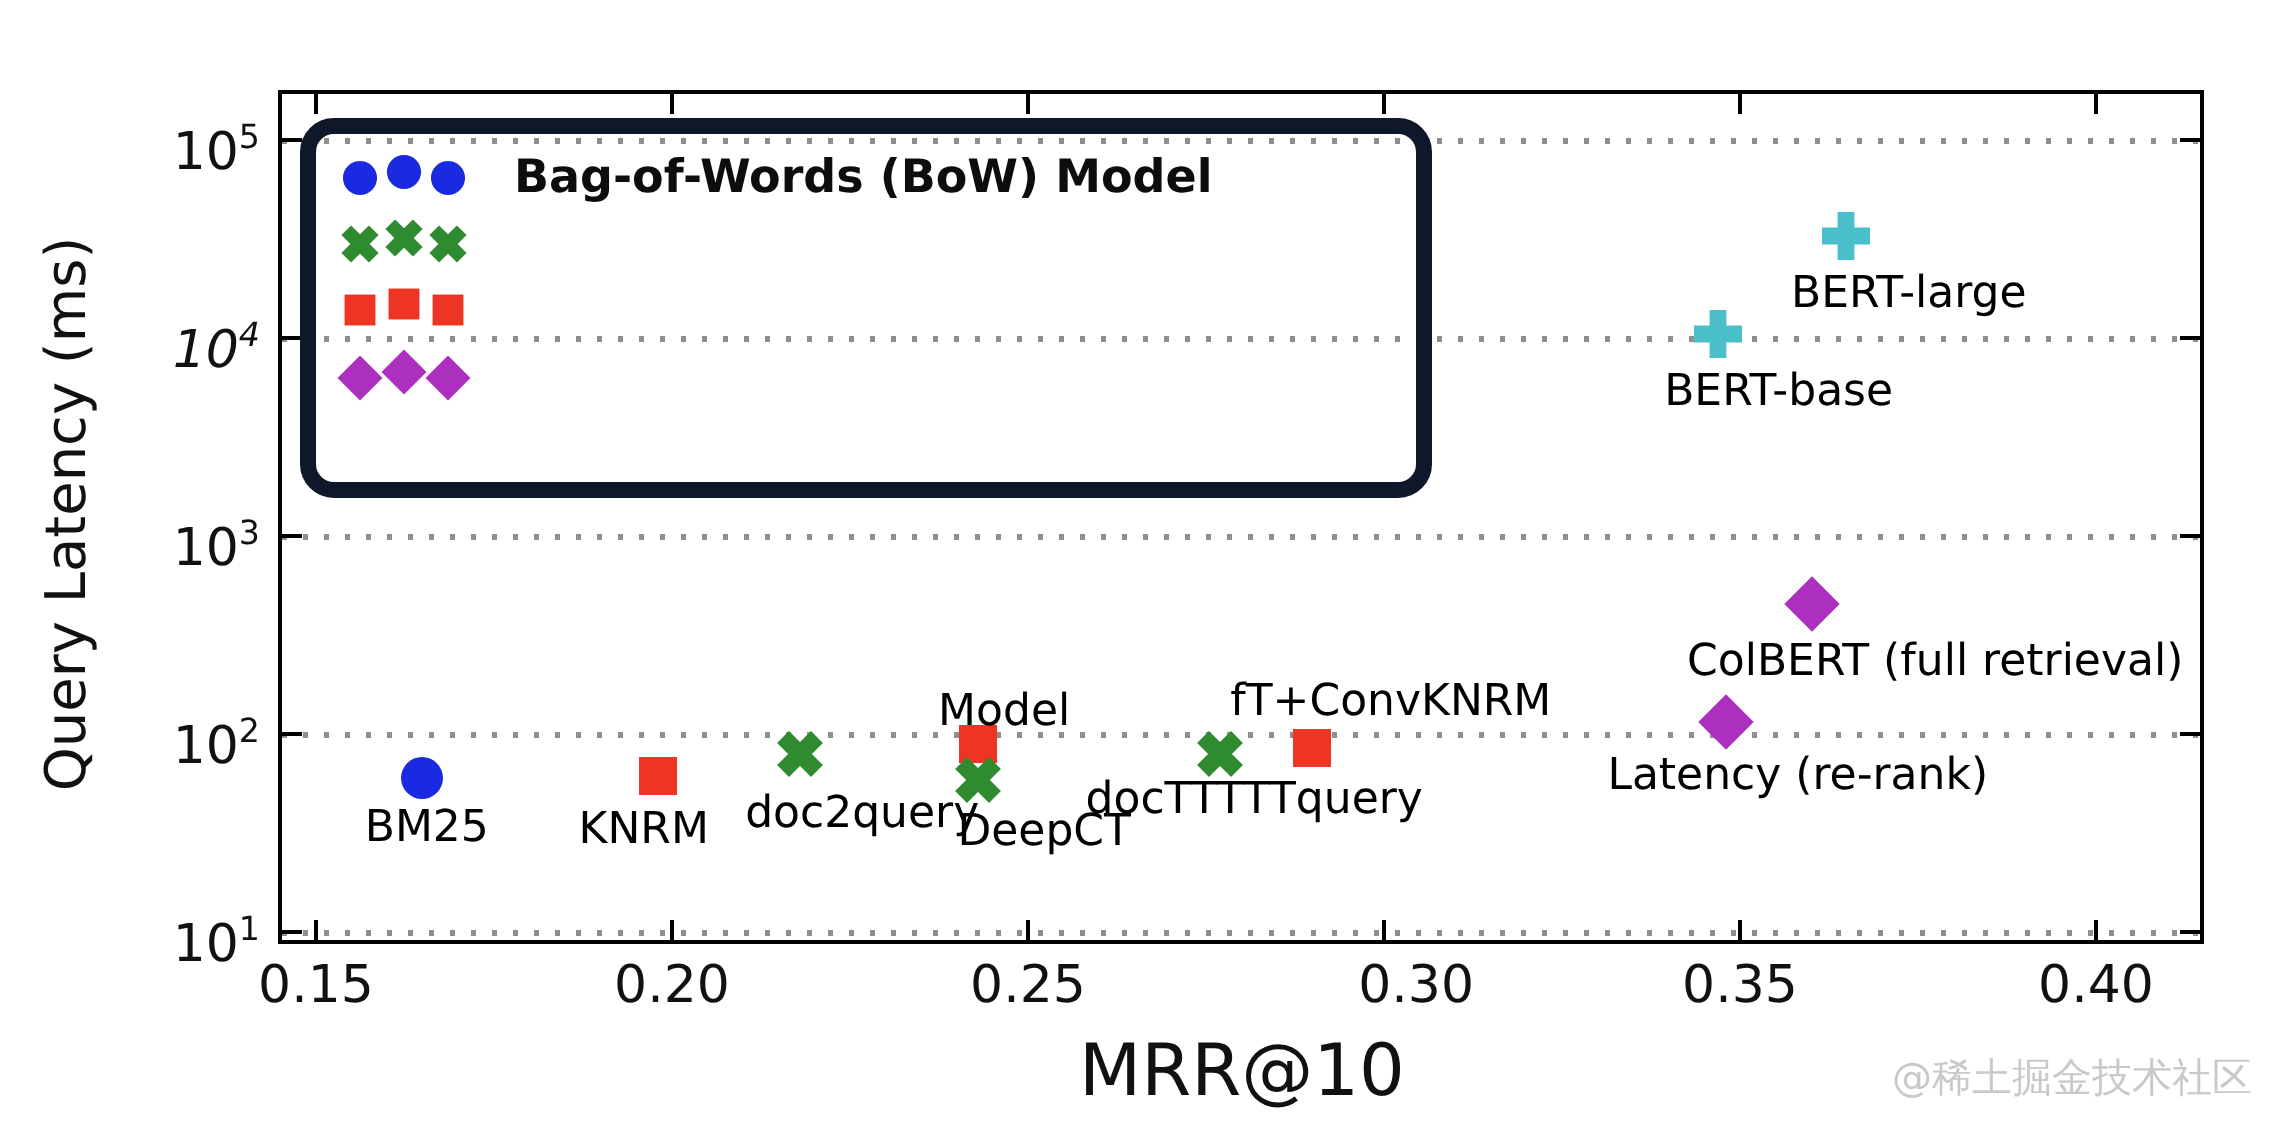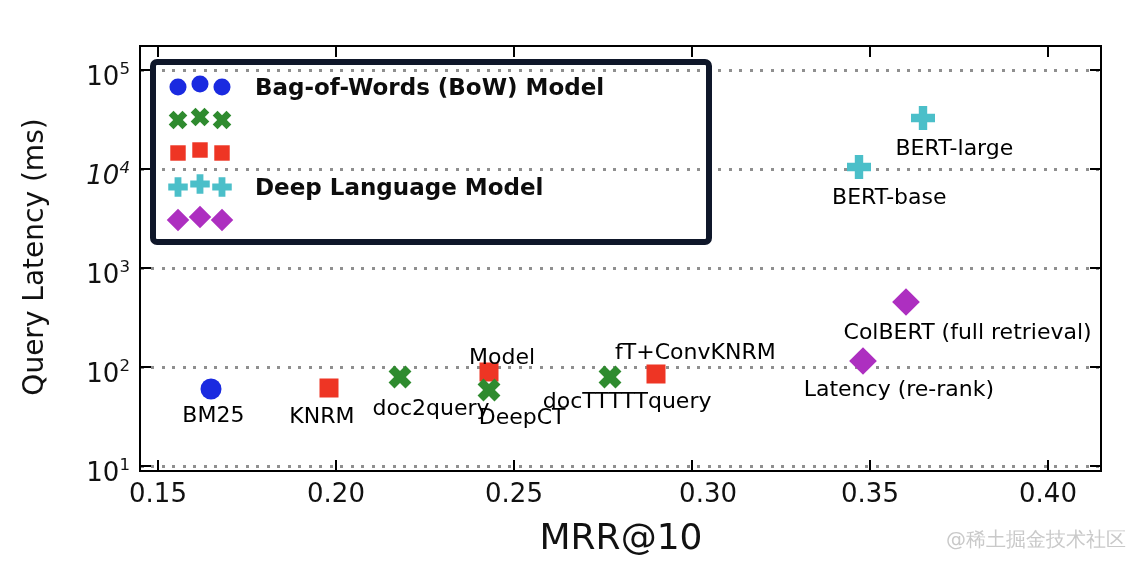--- a/index.html
+++ b/index.html
@@ -36,21 +36,21 @@
     position:absolute;left:621px;top:536px;transform:translate(-50%,-50%);
     font-size:36px;white-space:nowrap;z-index:3;
   }
   .pt-marker{position:absolute;width:32px;height:32px;margin:-16px 0 0 -16px;z-index:5;}
   .pt-label{
     position:absolute;transform:translate(-50%,-50%);font-size:22px;color:#000;
     white-space:nowrap;z-index:6;
   }
   #legend{
     position:absolute;left:150px;top:59px;width:541px;height:169px;
-    border:6px solid #0f172a;border-radius:7px;background:transparent;z-index:7;
+    border:8px solid #0f172a;border-radius:17px;background:transparent;z-index:7;
     padding:5px 0 0 9px;box-sizing:content-box;
   }
   .lg-row{display:flex;align-items:center;height:33.4px;}
   .lg-markers{display:flex;align-items:center;width:66px;flex:0 0 66px;}
   .lg-markers svg{width:26px;height:26px;margin-right:-4px;}
   .lg-markers svg:nth-child(2){transform:translateY(-3px);}
   .lg-label{margin-left:24px;font-size:23px;font-weight:bold;color:#0d0d0d;white-space:nowrap;}
   #watermark{
     position:absolute;left:1036px;top:539px;transform:translate(-50%,-50%);
     font-size:20px;color:#c9c9c9;white-space:nowrap;z-index:8;
@@ -188,34 +188,20 @@
             <rect x="-9.5" y="-9.5" width="19" height="19" fill="#ee3524"></rect>
           </svg>
           <svg viewBox="-16 -16 32 32">
             <rect x="-9.5" y="-9.5" width="19" height="19" fill="#ee3524"></rect>
           </svg>
         </span>
       </div>
       <div class="lg-row">
         <span class="lg-markers">
           <svg viewBox="-16 -16 32 32">
-            <polygon points="-4.2,-12 4.2,-12 4.2,-4.2 12,-4.2 12,4.2 4.2,4.2 4.2,12 -4.2,12 -4.2,4.2 -12,4.2 -12,-4.2 -4.2,-4.2" fill="#4bbfc9"></polygon>
-          </svg>
-          <svg viewBox="-16 -16 32 32">
-            <polygon points="-4.2,-12 4.2,-12 4.2,-4.2 12,-4.2 12,4.2 4.2,4.2 4.2,12 -4.2,12 -4.2,4.2 -12,4.2 -12,-4.2 -4.2,-4.2" fill="#4bbfc9"></polygon>
-          </svg>
-          <svg viewBox="-16 -16 32 32">
-            <polygon points="-4.2,-12 4.2,-12 4.2,-4.2 12,-4.2 12,4.2 4.2,4.2 4.2,12 -4.2,12 -4.2,4.2 -12,4.2 -12,-4.2 -4.2,-4.2" fill="#4bbfc9"></polygon>
-          </svg>
-        </span>
-        <span class="lg-label">Deep Language Model</span>
-      </div>
-      <div class="lg-row">
-        <span class="lg-markers">
-          <svg viewBox="-16 -16 32 32">
             <rect x="-9.8" y="-9.8" width="19.6" height="19.6" transform="rotate(45)" fill="#ad2fc0"></rect>
           </svg>
           <svg viewBox="-16 -16 32 32">
             <rect x="-9.8" y="-9.8" width="19.6" height="19.6" transform="rotate(45)" fill="#ad2fc0"></rect>
           </svg>
           <svg viewBox="-16 -16 32 32">
             <rect x="-9.8" y="-9.8" width="19.6" height="19.6" transform="rotate(45)" fill="#ad2fc0"></rect>
           </svg>
         </span>
       </div>

